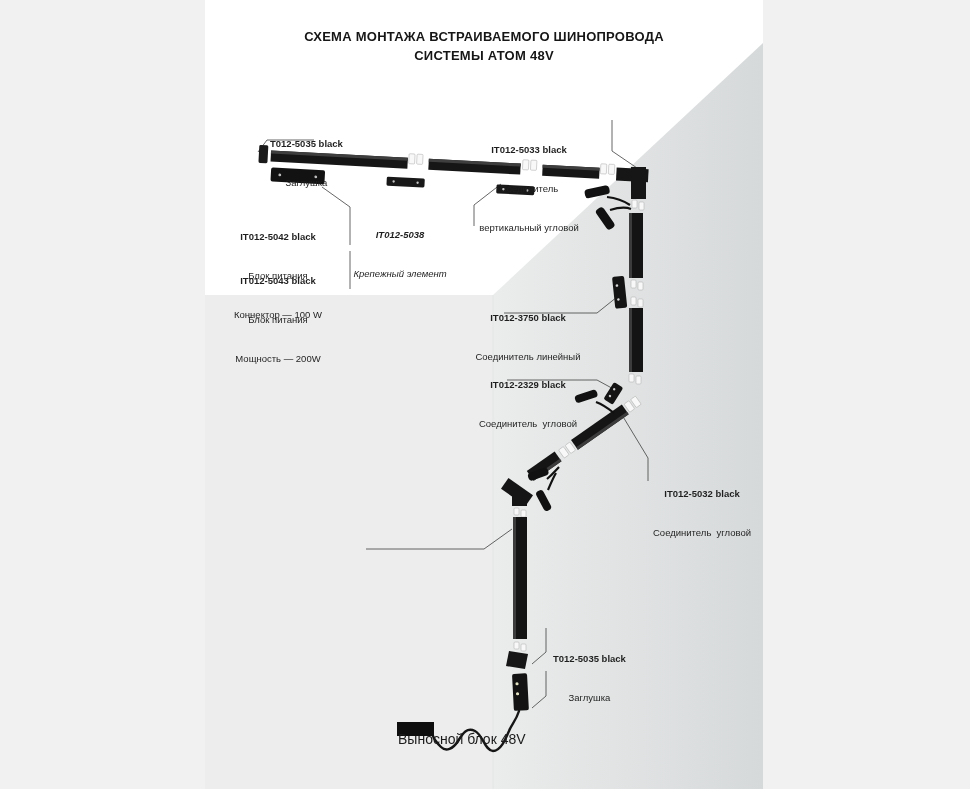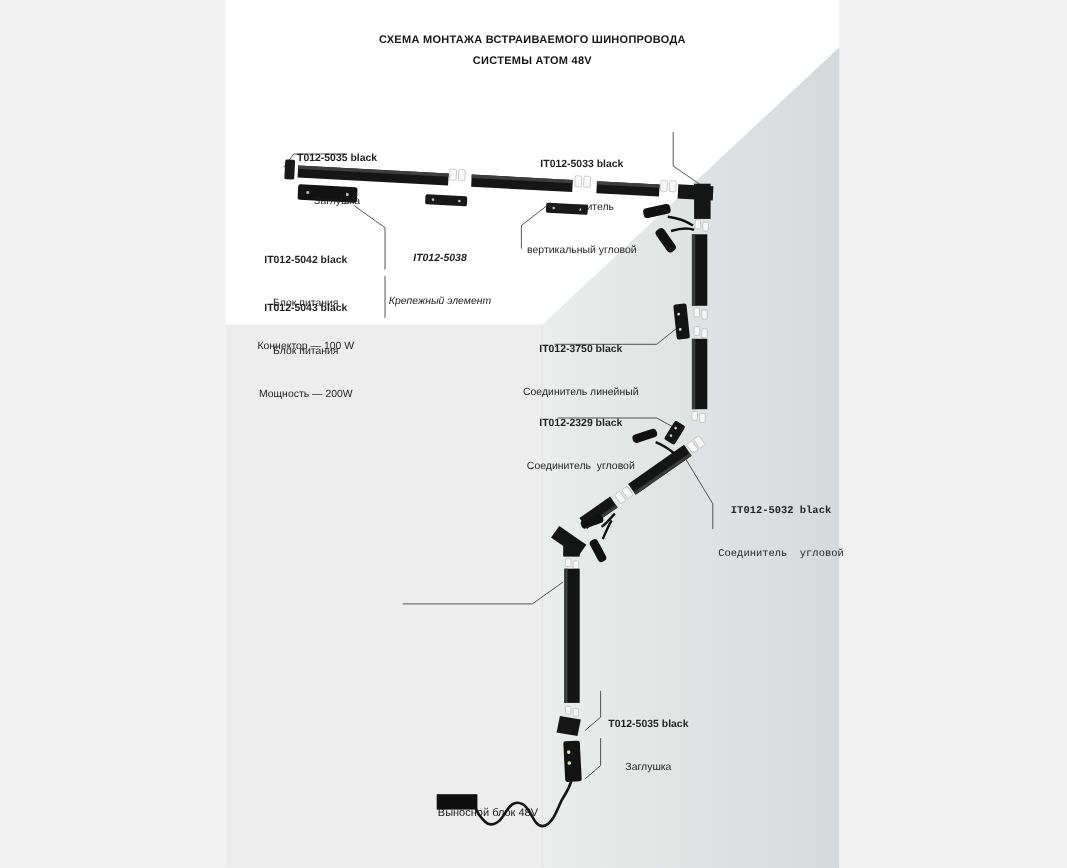--- a/index.html
+++ b/index.html
@@ -7,31 +7,31 @@
     width:970px;height:789px;
     background:#f1f1f1;
     font-family:"Liberation Sans", sans-serif;
     overflow:hidden;
   }
   .stage{position:relative;width:970px;height:789px;}
   .stage svg{position:absolute;left:0;top:0;}
   .title{
     position:absolute;left:205px;top:27px;width:558px;
     text-align:center;color:#161616;
-    font-size:10px;line-height:19px;font-weight:700;letter-spacing:.25px;
+    font-size:13px;line-height:19px;font-weight:700;letter-spacing:.25px;
   }
   .title span{display:block;}
   .lbl{
     position:absolute;color:#1f1f1f;
     font-size:9.5px;line-height:13px;white-space:pre;text-align:center;
   }
   .lbl span{display:block;}
   .lbl .code{font-weight:700;}
   .ra{text-align:center;}
-  .psu-label{font-size:10px;color:#1b1b1b;}
+  .psu-label{font-size:14px;color:#1b1b1b;}
 </style>
 </head>
 <body>
 
 <div class="stage">
 
   <svg width="970" height="789" viewBox="0 0 970 789">
     <defs>
       <linearGradient id="wg" gradientUnits="userSpaceOnUse" x1="493" y1="400" x2="763" y2="400">
         <stop offset="0" stop-color="#ebecec"></stop>
@@ -231,21 +231,21 @@
   <div class="lbl ra" style="left:458px;top:285px;width:140px;">
     <span class="code">IT012-3750 black</span>
     <span>Соединитель линейный</span>
   </div>
 
   <div class="lbl ra" style="left:458px;top:352px;width:140px;">
     <span class="code">IT012-2329 black</span>
     <span>Соединитель  угловой</span>
   </div>
 
-  <div class="lbl" style="left:653px;top:431px;font-family:Liberation Mono, monospace;">
+  <div class="lbl" style="left:653px;top:461px;">
     <span class="code">IT012-5032 black</span>
     <span>Соединитель  угловой</span>
   </div>
 
 
   <div class="lbl" style="left:553px;top:626px;">
     <span class="code">T012-5035 black</span>
     <span>Заглушка</span>
   </div>
 

